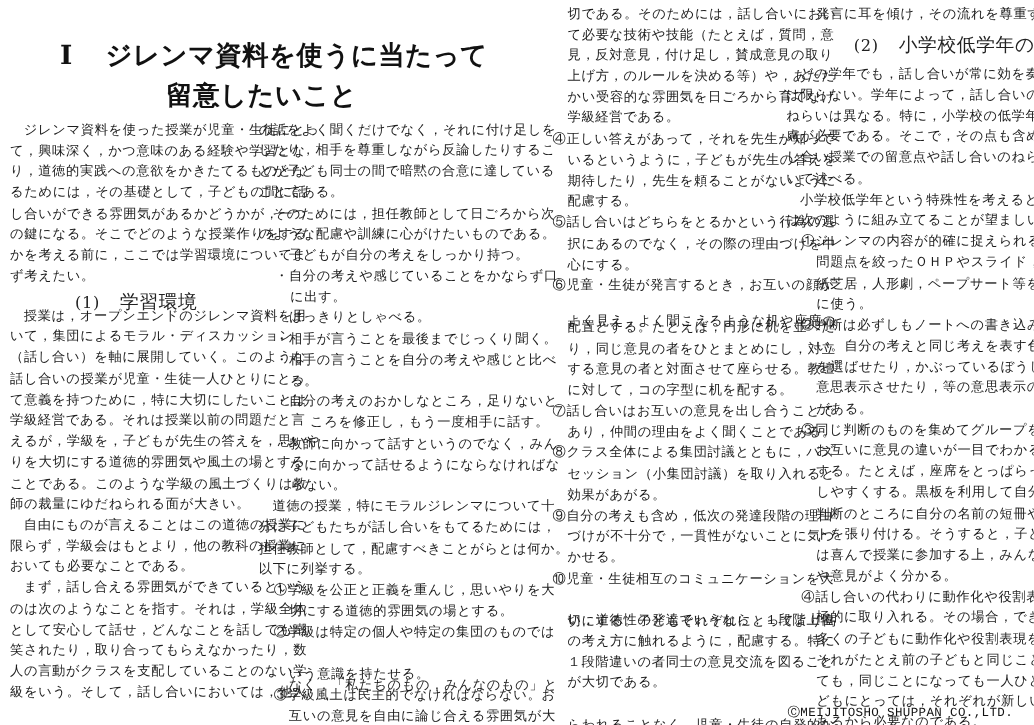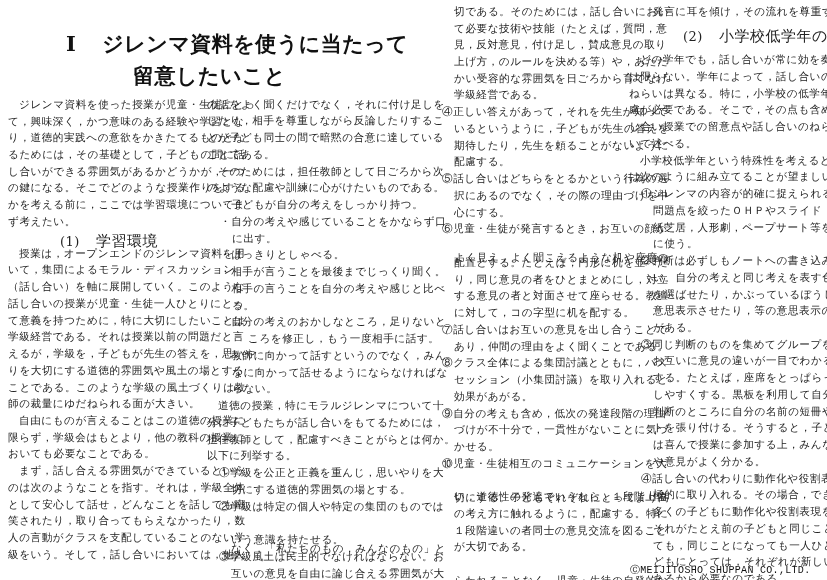--- a/index.html
+++ b/index.html
@@ -16,21 +16,21 @@
   .ln.item{padding-left:12px;}
   .ln.item2{padding-left:24px;}
   .sec{position:absolute;white-space:nowrap;font-size:15px;color:#222;letter-spacing:0.5px;}
   .sec .num{margin-right:16px;font-size:13px;}
   .copyright{position:absolute;left:630px;top:563px;font-family:Liberation Mono, monospace;
        font-size:10px;letter-spacing:0.3px;color:#111;white-space:nowrap;}
 </style>
 </head>
 <body>
 
-<div class="page-title" style="left:48px;top:30px;margin-left:18px;">
+<div class="page-title" style="left:48px;top:30px;">
   <span style="margin-right:26px;font-family:'DejaVu Serif',serif;">Ⅰ</span><span>ジレンマ資料を使うに当たって</span>
 </div>
 <div class="page-title" style="left:133px;top:62px;">留意したいこと</div>
 
 <div class="sec" style="left:60px;top:232px;">
   <span class="num">(1)</span><span>学習環境</span>
 </div>
 <div class="sec" style="left:683px;top:27px;">
   <span class="num">(2)</span><span>小学校低学年の授業</span>
 </div>

